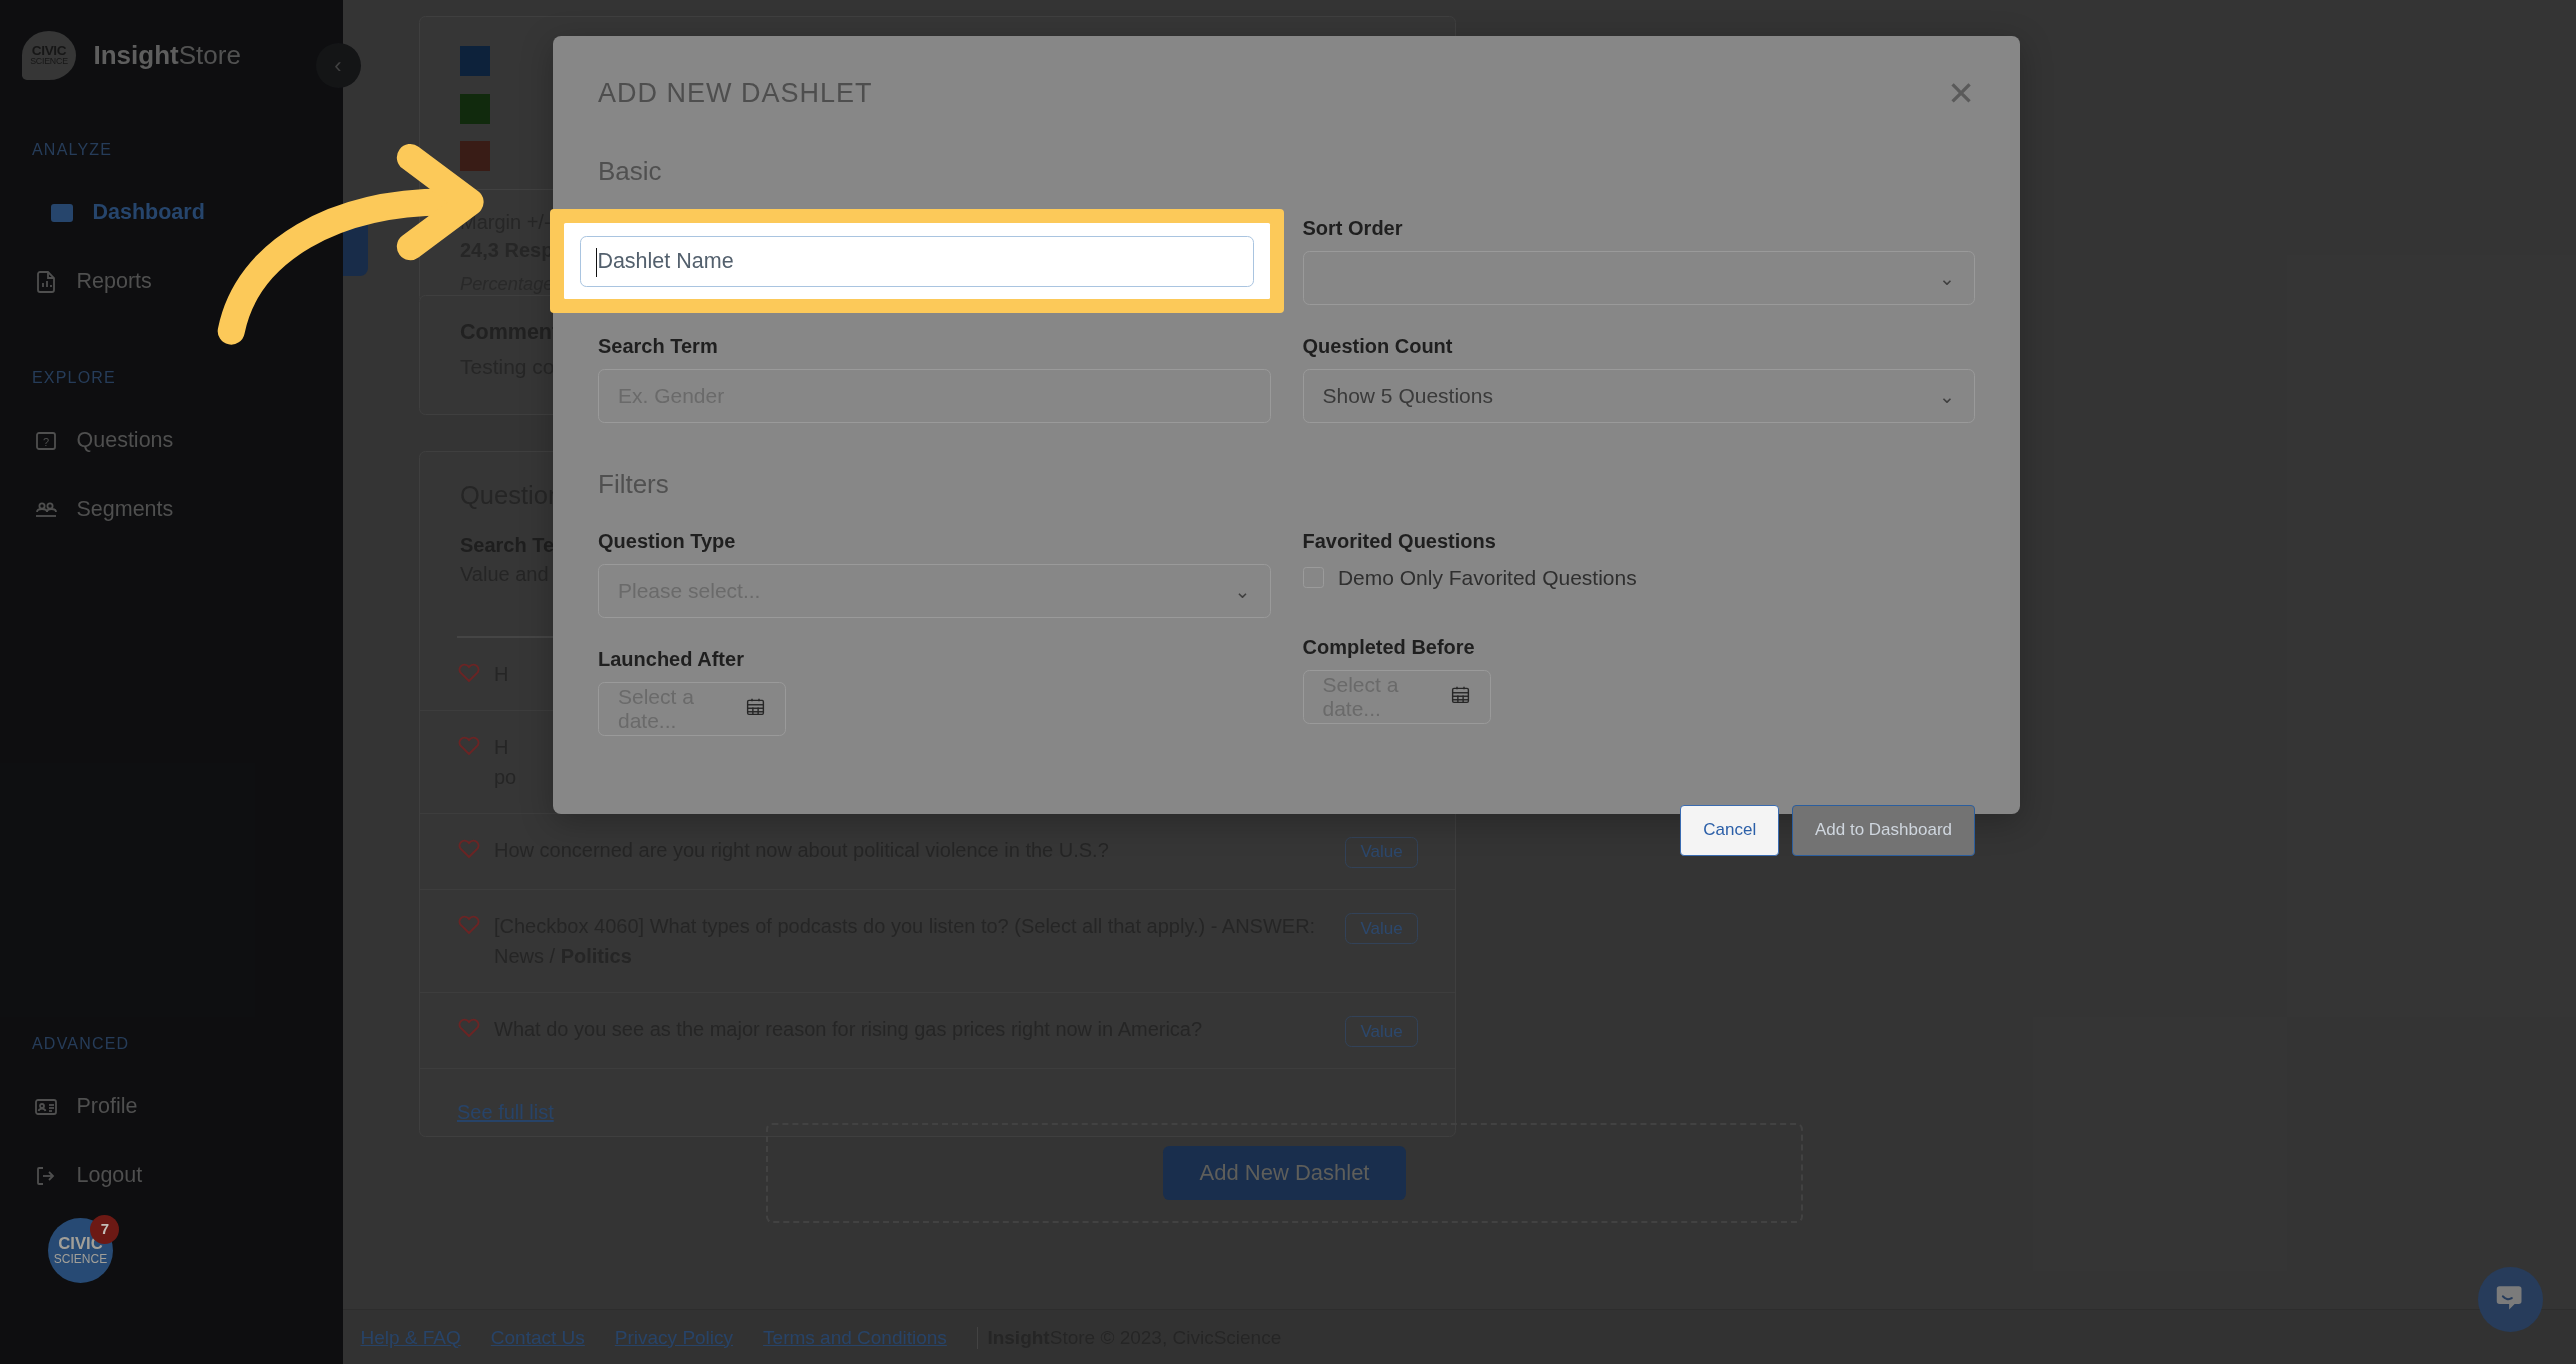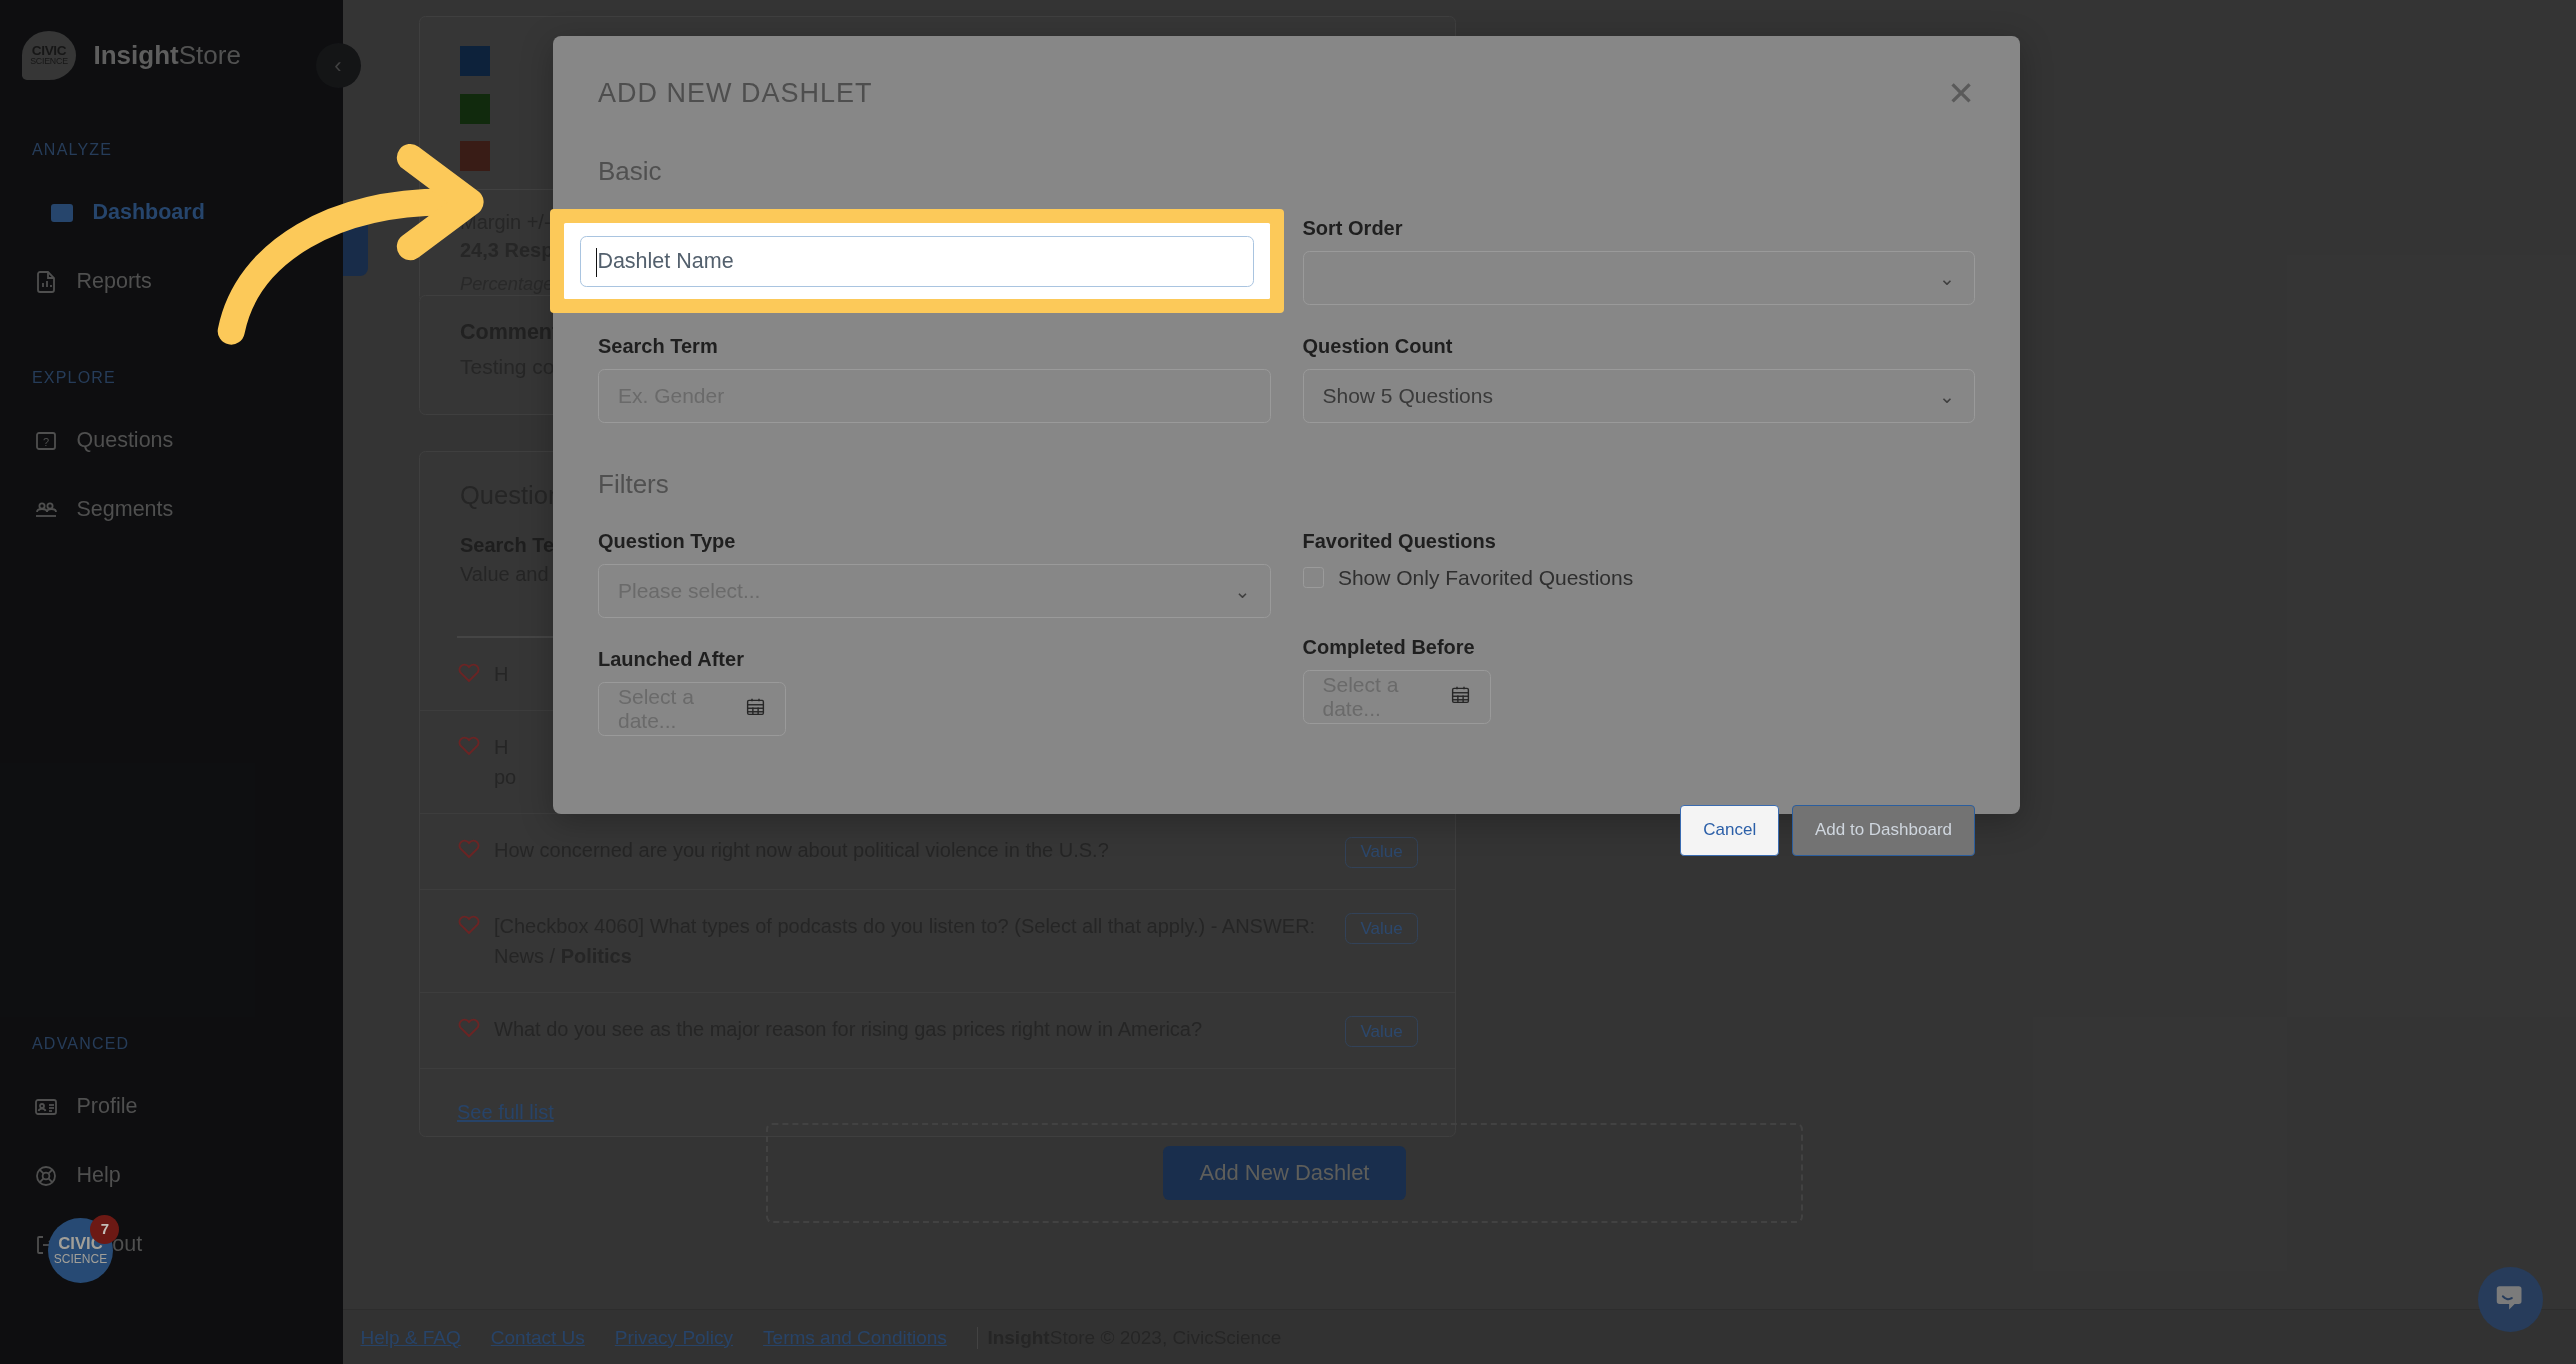--- a/index.html
+++ b/index.html
@@ -389,33 +389,20 @@
             <circle cx="8" cy="11" r="2"></circle>
             <path d="M4.5 16c.6-1.6 2-2.3 3.5-2.3s2.9.7 3.5 2.3"></path>
             <line x1="15" y1="10" x2="20" y2="10"></line>
             <line x1="15" y1="13" x2="20" y2="13"></line>
             <line x1="15" y1="16" x2="18" y2="16"></line>
           </svg>
       </span>
       <span>Profile</span>
     </div>
 
-    <div class="sb-item">
-      <span class="ic">
-        <svg viewBox="0 0 24 24" fill="none" stroke="#5a5a5a" stroke-width="1.8">
-            <circle cx="12" cy="12" r="9"></circle>
-            <circle cx="12" cy="12" r="3.4"></circle>
-            <line x1="5.6" y1="5.6" x2="9.6" y2="9.6"></line>
-            <line x1="14.4" y1="14.4" x2="18.4" y2="18.4"></line>
-            <line x1="18.4" y1="5.6" x2="14.4" y2="9.6"></line>
-            <line x1="9.6" y1="14.4" x2="5.6" y2="18.4"></line>
-          </svg>
-      </span>
-      <span>Help</span>
-    </div>
 
     <div class="sb-item">
       <span class="ic">
         <svg viewBox="0 0 24 24" fill="none" stroke="#5a5a5a" stroke-width="1.8">
             <path d="M9 4H5a1 1 0 0 0-1 1v14a1 1 0 0 0 1 1h4"></path>
             <polyline points="15 8 19 12 15 16"></polyline>
             <line x1="9" y1="12" x2="19" y2="12"></line>
           </svg>
       </span>
       <span>Logout</span>
@@ -597,21 +584,21 @@
                   <line x1="3" y1="18" x2="21" y2="18"></line>
                 </svg>
             </span>
           </div>
         </div>
 
         <div class="m-col">
           <div class="m-label">Favorited Questions</div>
           <div class="m-check">
             <span class="box"></span>
-            <span class="lbl">Show Only Favorited Questions</span>
+            <span class="lbl">Demo Only Favorited Questions</span>
           </div>
 
           <div class="m-label" style="margin-top:46px">Completed Before</div>
           <div class="m-ctl date ph">
             <span>Select a date...</span>
             <span>
               <svg viewBox="0 0 24 24" fill="none" stroke="#262626" stroke-width="1.6">
                   <rect x="3" y="5" width="18" height="16" rx="1.5"></rect>
                   <line x1="3" y1="10" x2="21" y2="10"></line>
                   <line x1="8" y1="3" x2="8" y2="6"></line>

